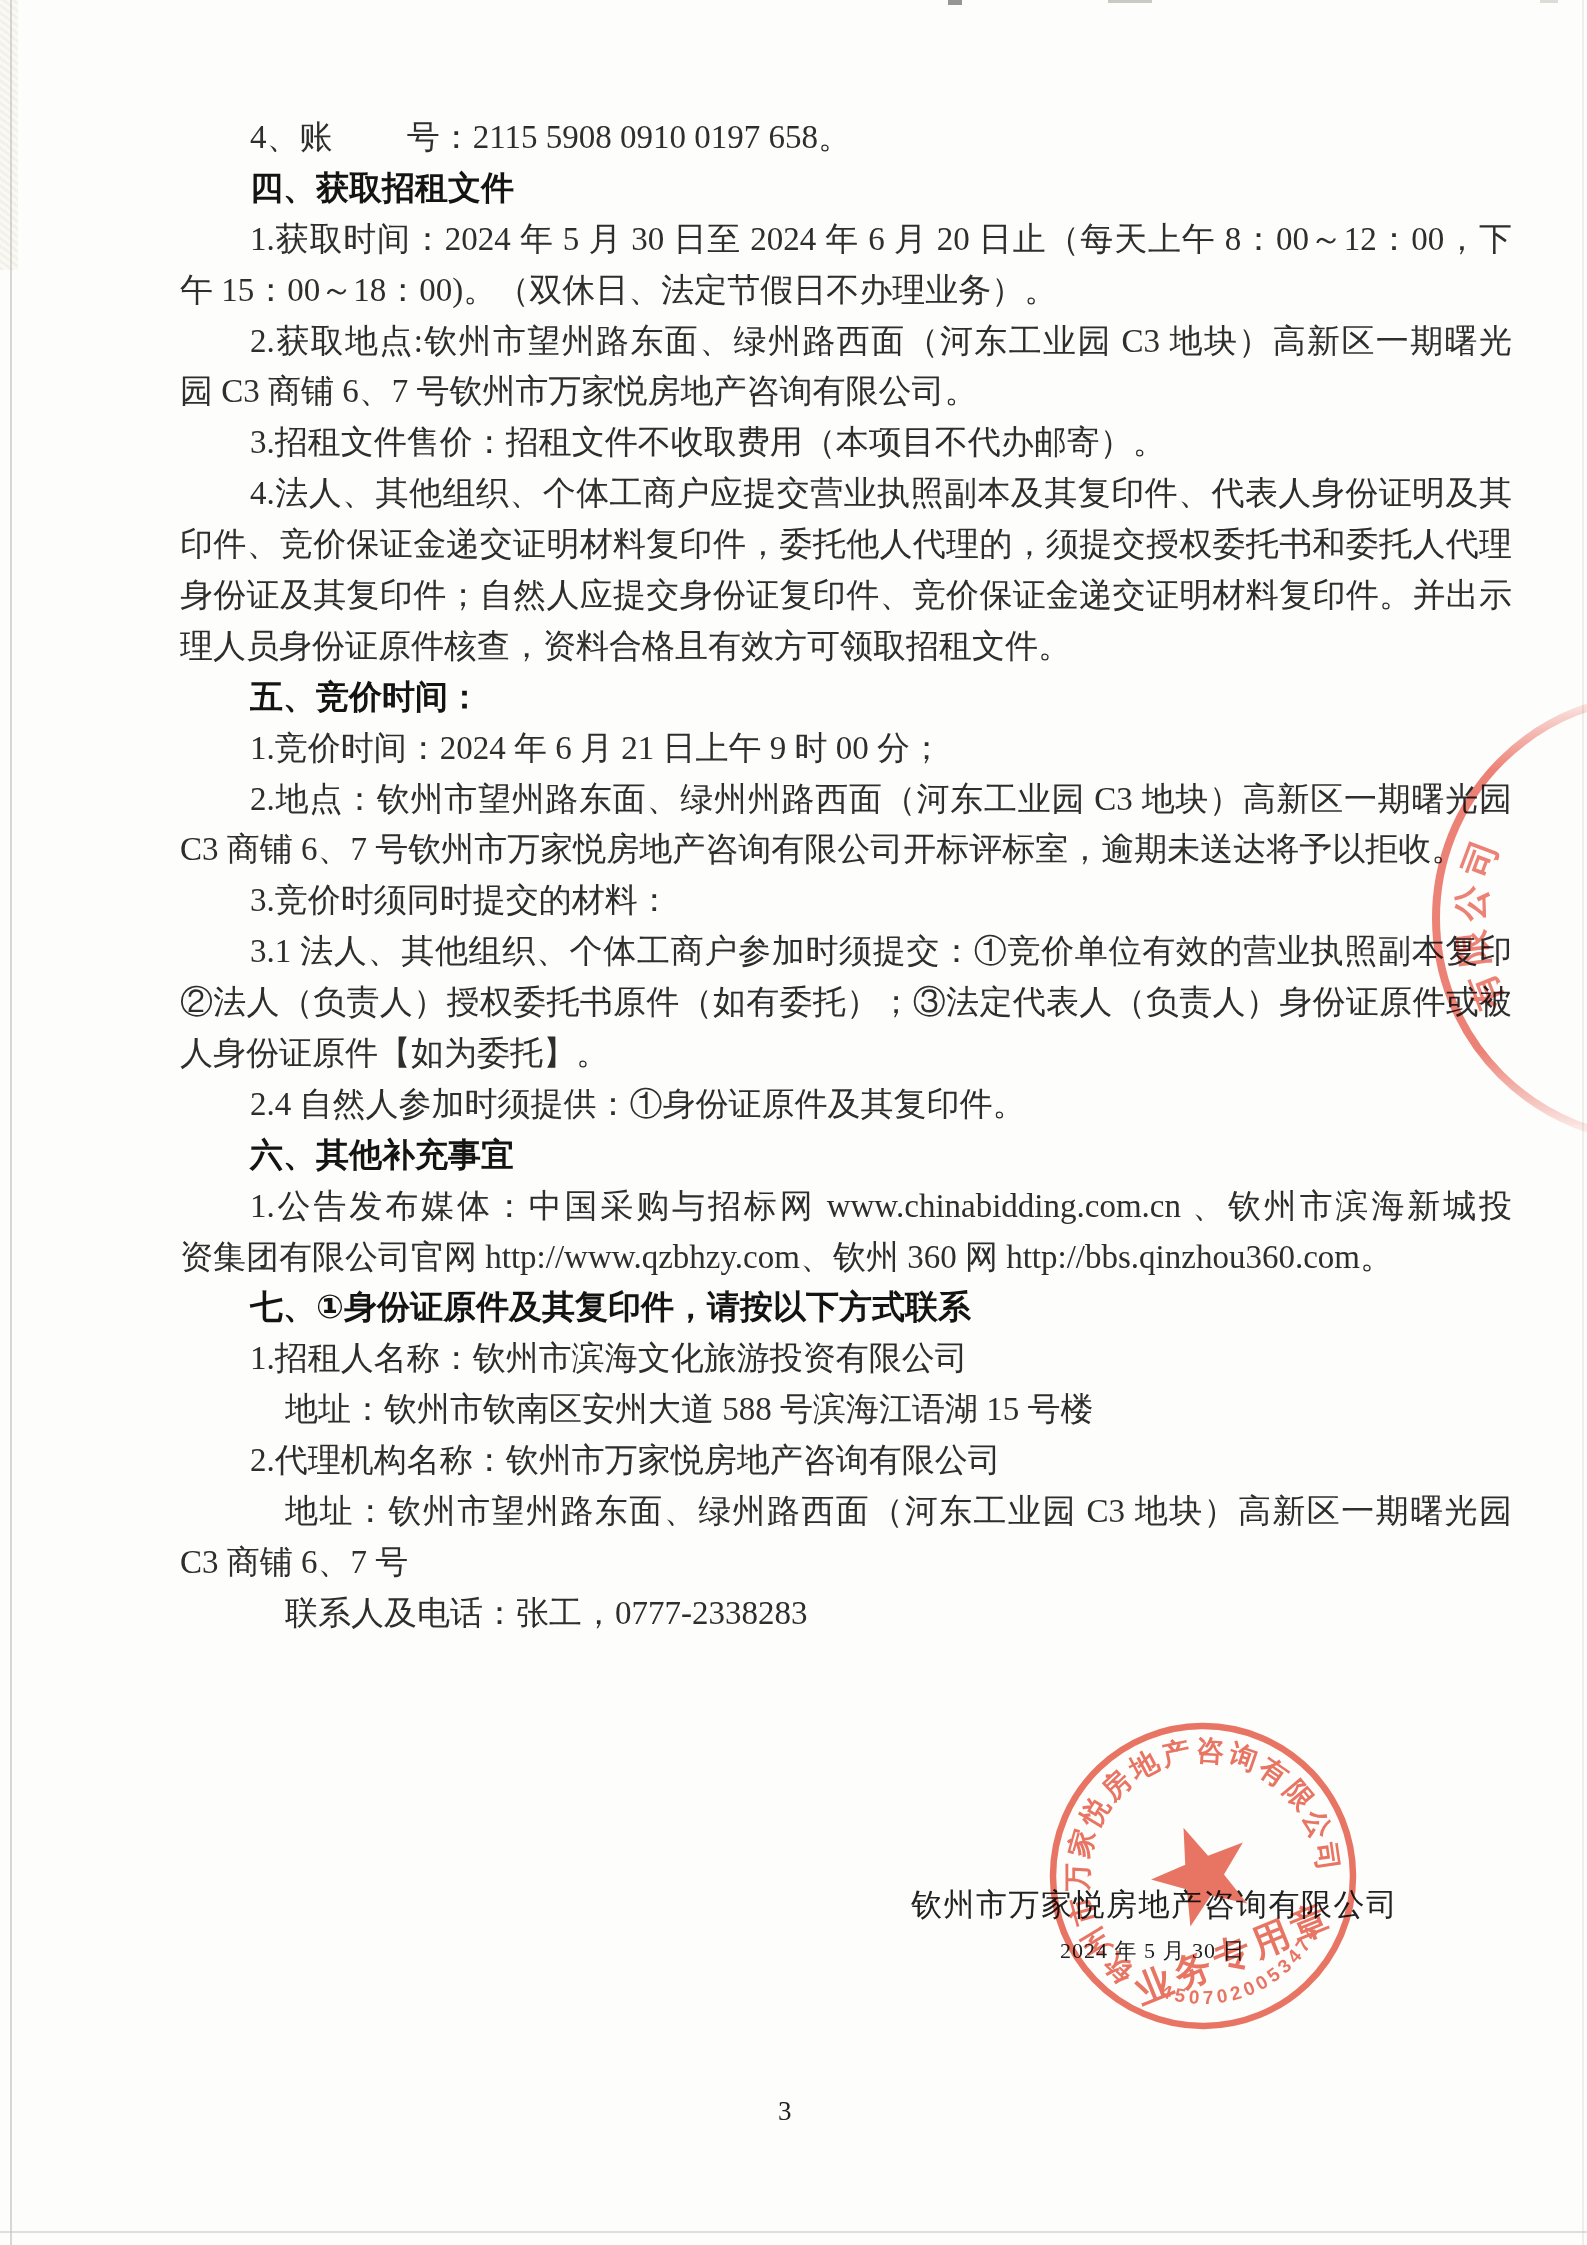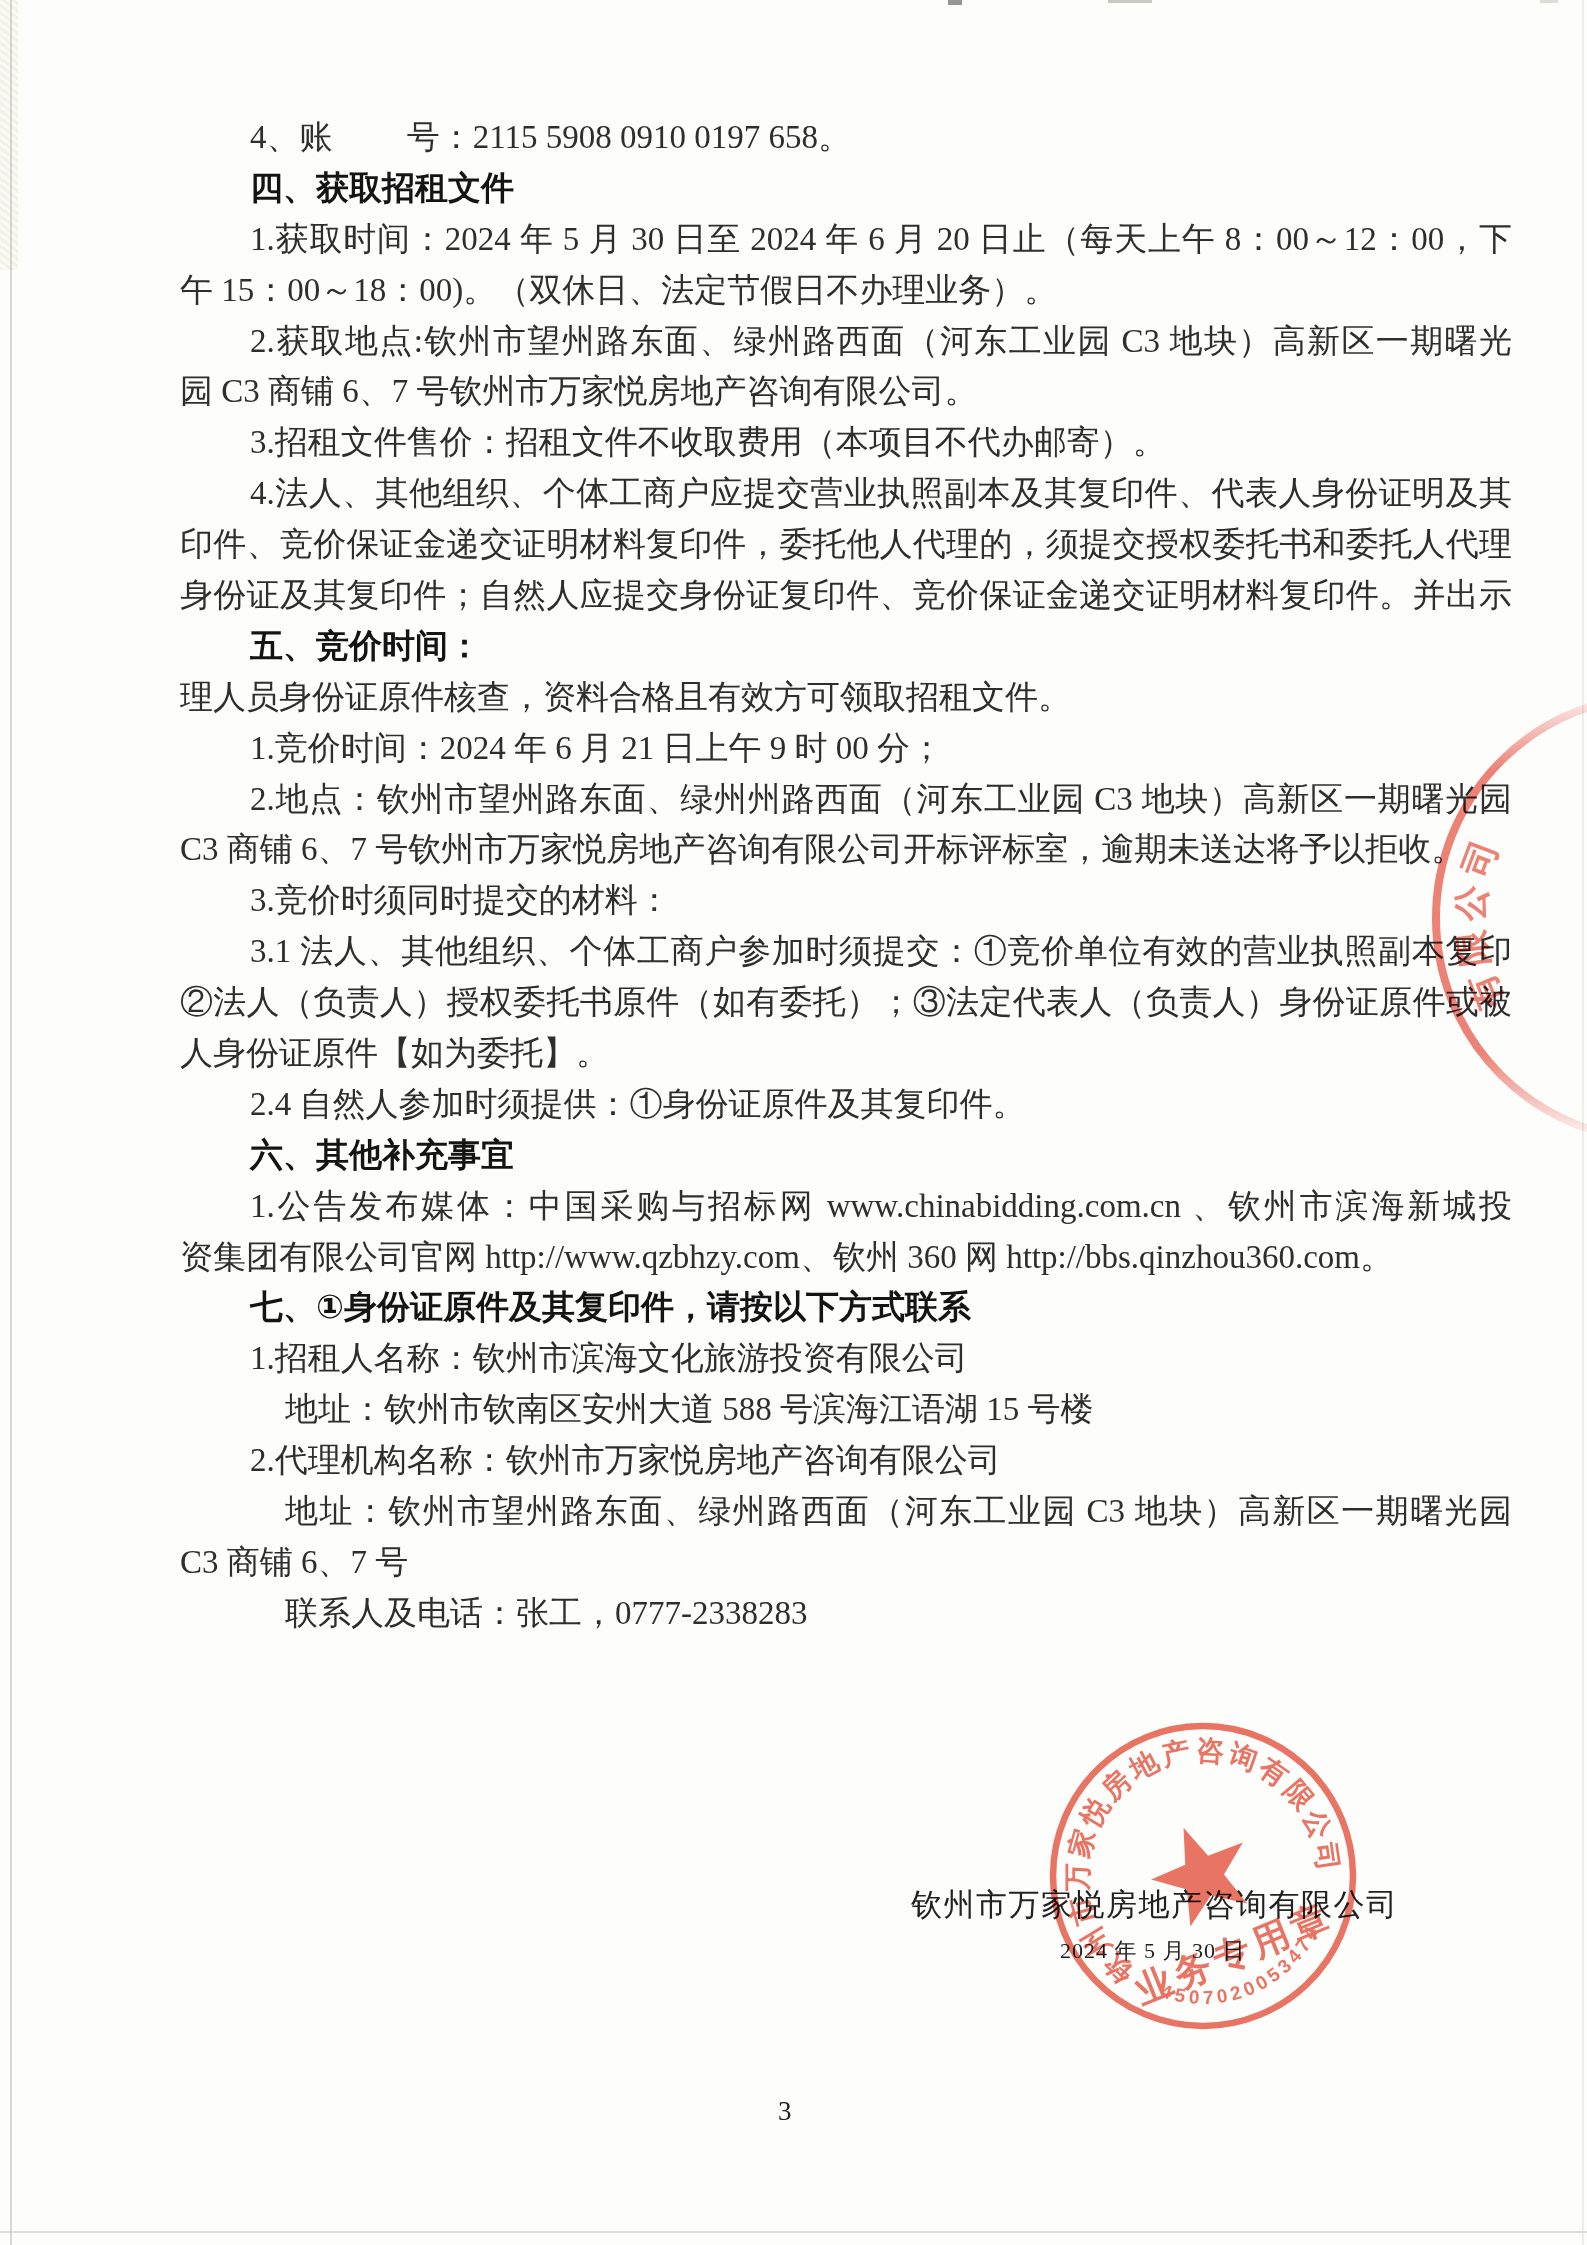--- a/index.html
+++ b/index.html
@@ -51,22 +51,22 @@
       <div class="tline body first">4、账　　 号：2115 5908 0910 0197 658。</div>
       <div class="tline heading first">四、获取招租文件</div>
       <div class="tline body first fill">1.获取时间：2024 年 5 月 30 日至 2024 年 6 月 20 日止（每天上午 8：00～12：00，下</div>
       <div class="tline body cont">午 15：00～18：00)。（双休日、法定节假日不办理业务）。</div>
       <div class="tline body first fill">2.获取地点:钦州市望州路东面、绿州路西面（河东工业园 C3 地块）高新区一期曙光</div>
       <div class="tline body cont">园 C3 商铺 6、7 号钦州市万家悦房地产咨询有限公司。</div>
       <div class="tline body first">3.招租文件售价：招租文件不收取费用（本项目不代办邮寄）。</div>
       <div class="tline body first fill">4.法人、其他组织、个体工商户应提交营业执照副本及其复印件、代表人身份证明及其复</div>
       <div class="tline body cont fill">印件、竞价保证金递交证明材料复印件，委托他人代理的，须提交授权委托书和委托人代理人</div>
       <div class="tline body cont fill">身份证及其复印件；自然人应提交身份证复印件、竞价保证金递交证明材料复印件。并出示办</div>
+      <div class="tline body cont">理人员身份证原件核查，资料合格且有效方可领取招租文件。</div>
       <div class="tline heading first">五、竞价时间：</div>
-      <div class="tline body cont">理人员身份证原件核查，资料合格且有效方可领取招租文件。</div>
       <div class="tline body first">1.竞价时间：2024 年 6 月 21 日上午 9 时 00 分；</div>
       <div class="tline body first fill">2.地点：钦州市望州路东面、绿州州路西面（河东工业园 C3 地块）高新区一期曙光园</div>
       <div class="tline body cont">C3 商铺 6、7 号钦州市万家悦房地产咨询有限公司开标评标室，逾期未送达将予以拒收。</div>
       <div class="tline body first">3.竞价时须同时提交的材料：</div>
       <div class="tline body first fill">3.1 法人、其他组织、个体工商户参加时须提交：①竞价单位有效的营业执照副本复印件；</div>
       <div class="tline body cont fill">②法人（负责人）授权委托书原件（如有委托）；③法定代表人（负责人）身份证原件或被委托</div>
       <div class="tline body cont">人身份证原件【如为委托】。</div>
       <div class="tline body first">2.4 自然人参加时须提供：①身份证原件及其复印件。</div>
       <div class="tline heading first">六、其他补充事宜</div>
       <div class="tline body first fill">1.公告发布媒体：中国采购与招标网 www.chinabidding.com.cn 、钦州市滨海新城投</div>

